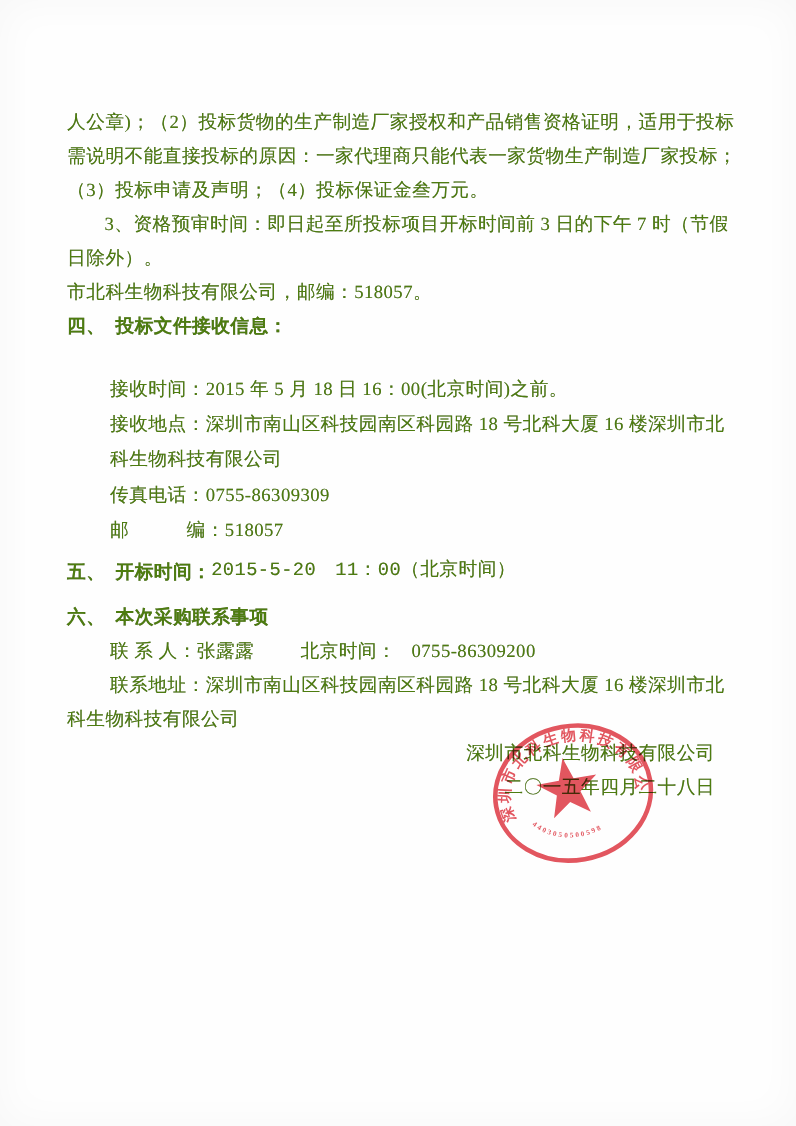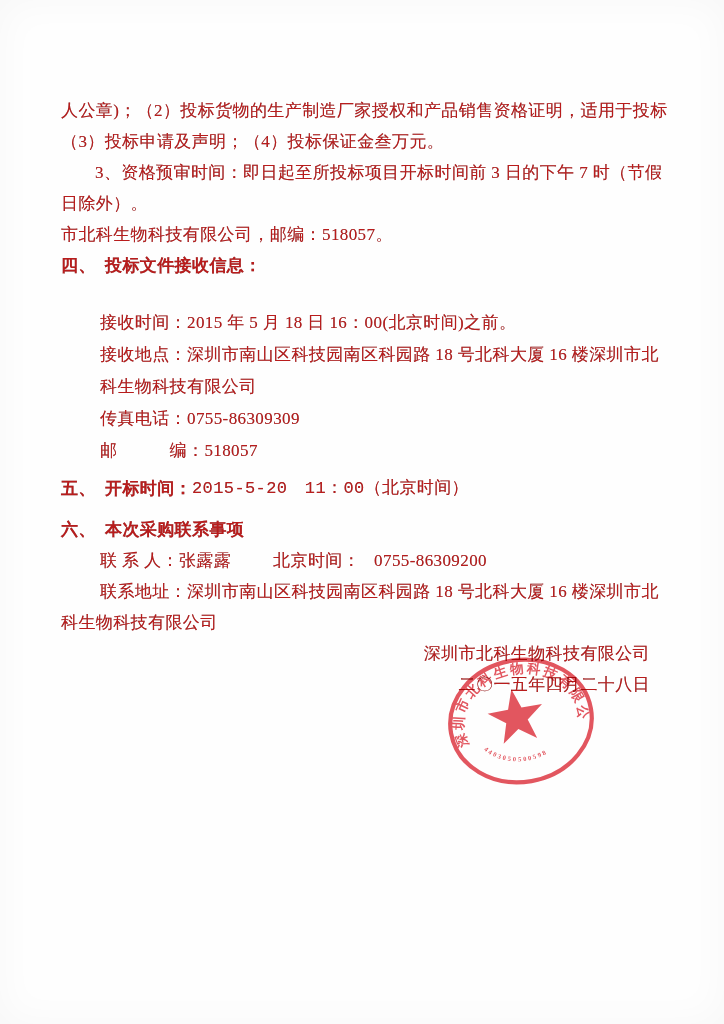--- a/index.html
+++ b/index.html
@@ -3,21 +3,21 @@
 <meta charset="utf-8">
 <style>
   html,body{margin:0;padding:0;background:#e8e8e8;}
   .page{
     position:relative;
     width:724px;height:1024px;
     margin:0 auto;
     background:#fefefe;
     overflow:hidden;
     font-family:"Liberation Serif","DejaVu Serif",serif;
-    color:#b91c1c;
+    color:#4d7c0f;
     box-shadow:inset 0 0 40px rgba(0,0,0,0.03);
   }
   .content{
     padding:95px 60px 0 61px;
     font-size:17px;
     line-height:31px;
     letter-spacing:0.4px;
     text-shadow:0 0 0.5px rgba(70,70,70,0.55);
   }
   .line{white-space:nowrap;}
@@ -48,20 +48,21 @@
   }
   .seal text{font-family:"Liberation Serif","DejaVu Serif",serif;font-weight:700;}
 </style>
 </head>
 <body>
 
 <div class="page">
   <div class="content">
 
     <div class="line">人公章)；（2）投标货物的生产制造厂家授权和产品销售资格证明，适用于投标</div>
+    <div class="line">需说明不能直接投标的原因：一家代理商只能代表一家货物生产制造厂家投标；</div>
     <div class="line">（3）投标申请及声明；（4）投标保证金叁万元。</div>
 
     <div class="line indent2">3、资格预审时间：即日起至所投标项目开标时间前 3 日的下午 7 时（节假</div>
     <div class="line">日除外）。</div>
 
     <div class="line">市北科生物科技有限公司，邮编：518057。</div>
 
     <div class="sec-head">
       <span class="sec-num">四、</span>
       <span>投标文件接收信息：</span>

